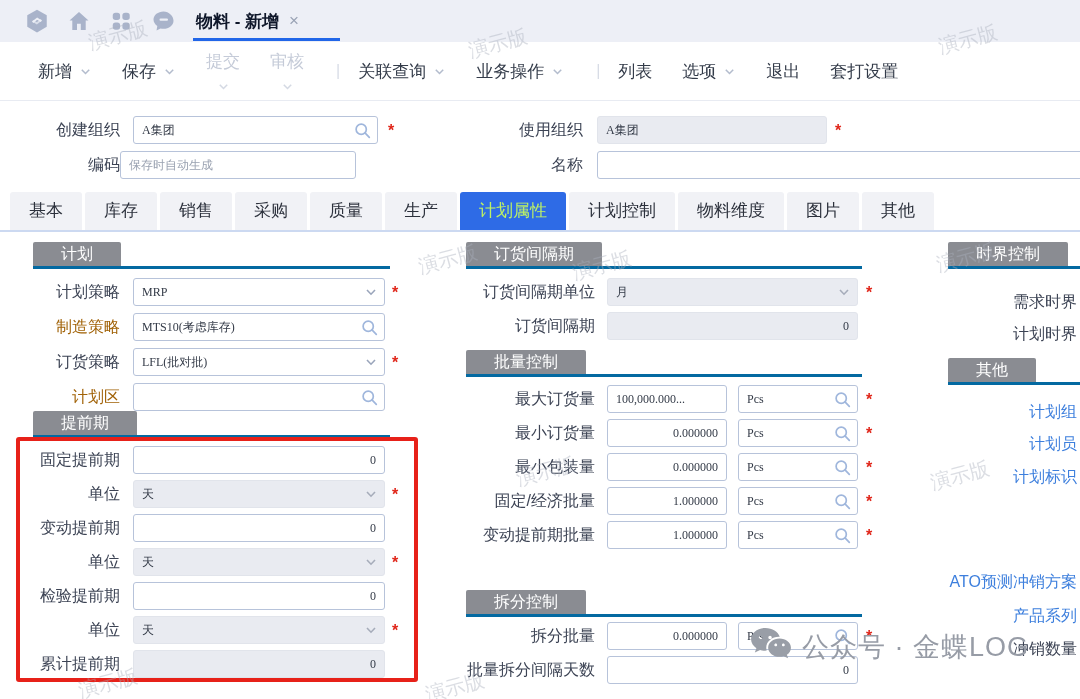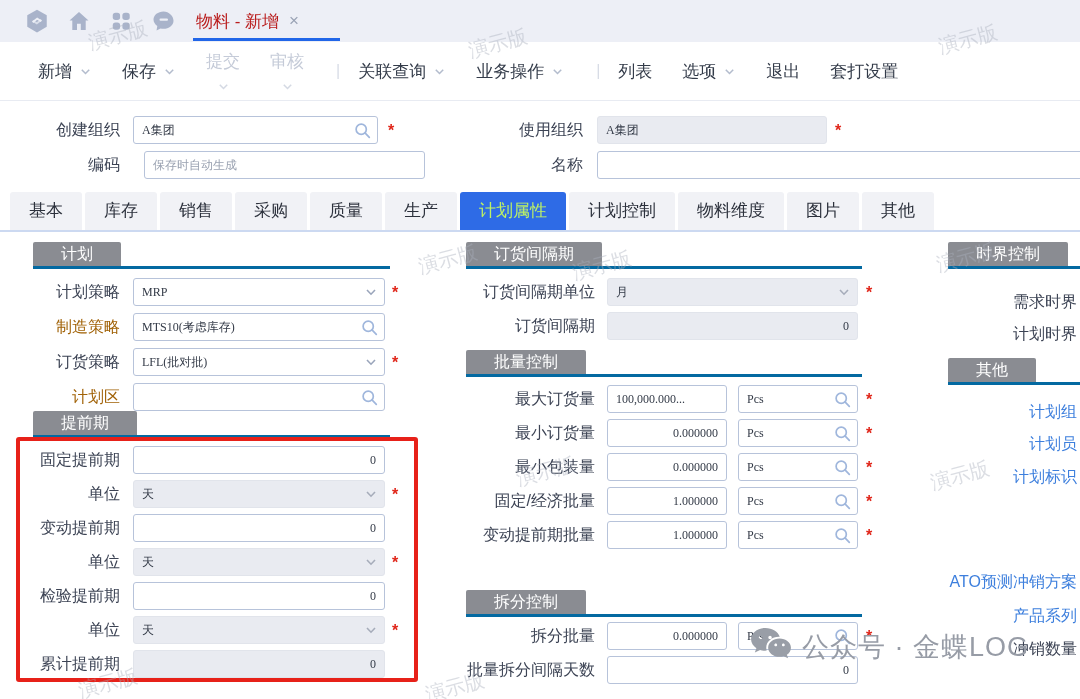--- a/index.html
+++ b/index.html
@@ -5,21 +5,21 @@
   * { margin:0; padding:0; box-sizing:border-box; }
   html,body { width:1080px; height:699px; overflow:hidden; background:#fff;
     font-family:"Liberation Sans","DejaVu Sans",sans-serif; }
   body { position:relative; }
 
   
   .topbar { position:absolute; left:0; top:0; width:1080px; height:42px; background:#edeff6; }
   .topbar .icons { position:absolute; left:22px; top:7px; display:flex; gap:12px; align-items:center; }
   .tb-icon { width:30px; height:28px; display:flex; align-items:center; justify-content:center; cursor:pointer; }
   .doc-tab { position:absolute; left:196px; top:0; height:42px; display:flex; align-items:center; gap:10px; }
-  .doc-tab .title { color:#b91c1c; font-weight:normal; font-size:17px; }
+  .doc-tab .title { color:#0f172a; font-weight:bold; font-size:17px; }
   .doc-tab .close { color:#9aa3b5; font-size:17px; cursor:pointer; }
   .doc-underline { position:absolute; left:193px; top:38px; width:147px; height:3px; background:#2166e8; }
 
   
   .toolbar { position:absolute; left:0; top:42px; width:1080px; height:58px; background:#fff;
     display:flex; align-items:center; padding-left:38px; font-size:17px; color:#333b49; }
   .tbtn { display:flex; align-items:center; gap:7px; margin-right:30px; cursor:pointer; white-space:nowrap; }
   .tbtn.disabled { color:#c5cbd8; cursor:default;flex-direction:column; }
   .tb-sep { color:#d8dce6; margin:0 18px 0 2px; font-size:16px; }
 
@@ -172,21 +172,21 @@
   </div>
   <span class="req" style="left:388px;top:15px">*</span>
 
   <span class="lbl" style="left:460px;top:15px;width:131px">使用组织</span>
   <div class="box disabled" style="left:597px;top:15px;width:230px">
     <span class="val">A集团</span>
   </div>
   <span class="req" style="left:835px;top:15px">*</span>
 
   <span class="lbl" style="left:0;top:50px;width:128px">编码</span>
-  <div class="box" style="left:144px;top:50px;width:281px">
+  <div class="box" style="left:120px;top:50px;width:236px">
     <span class="val placeholder">保存时自动生成</span>
   </div>
 
   <span class="lbl" style="left:460px;top:50px;width:131px">名称</span>
   <div class="box" style="left:597px;top:50px;width:490px">
     <span class="val"></span>
   </div>
 </div>
 
 <div class="tabstrip">

